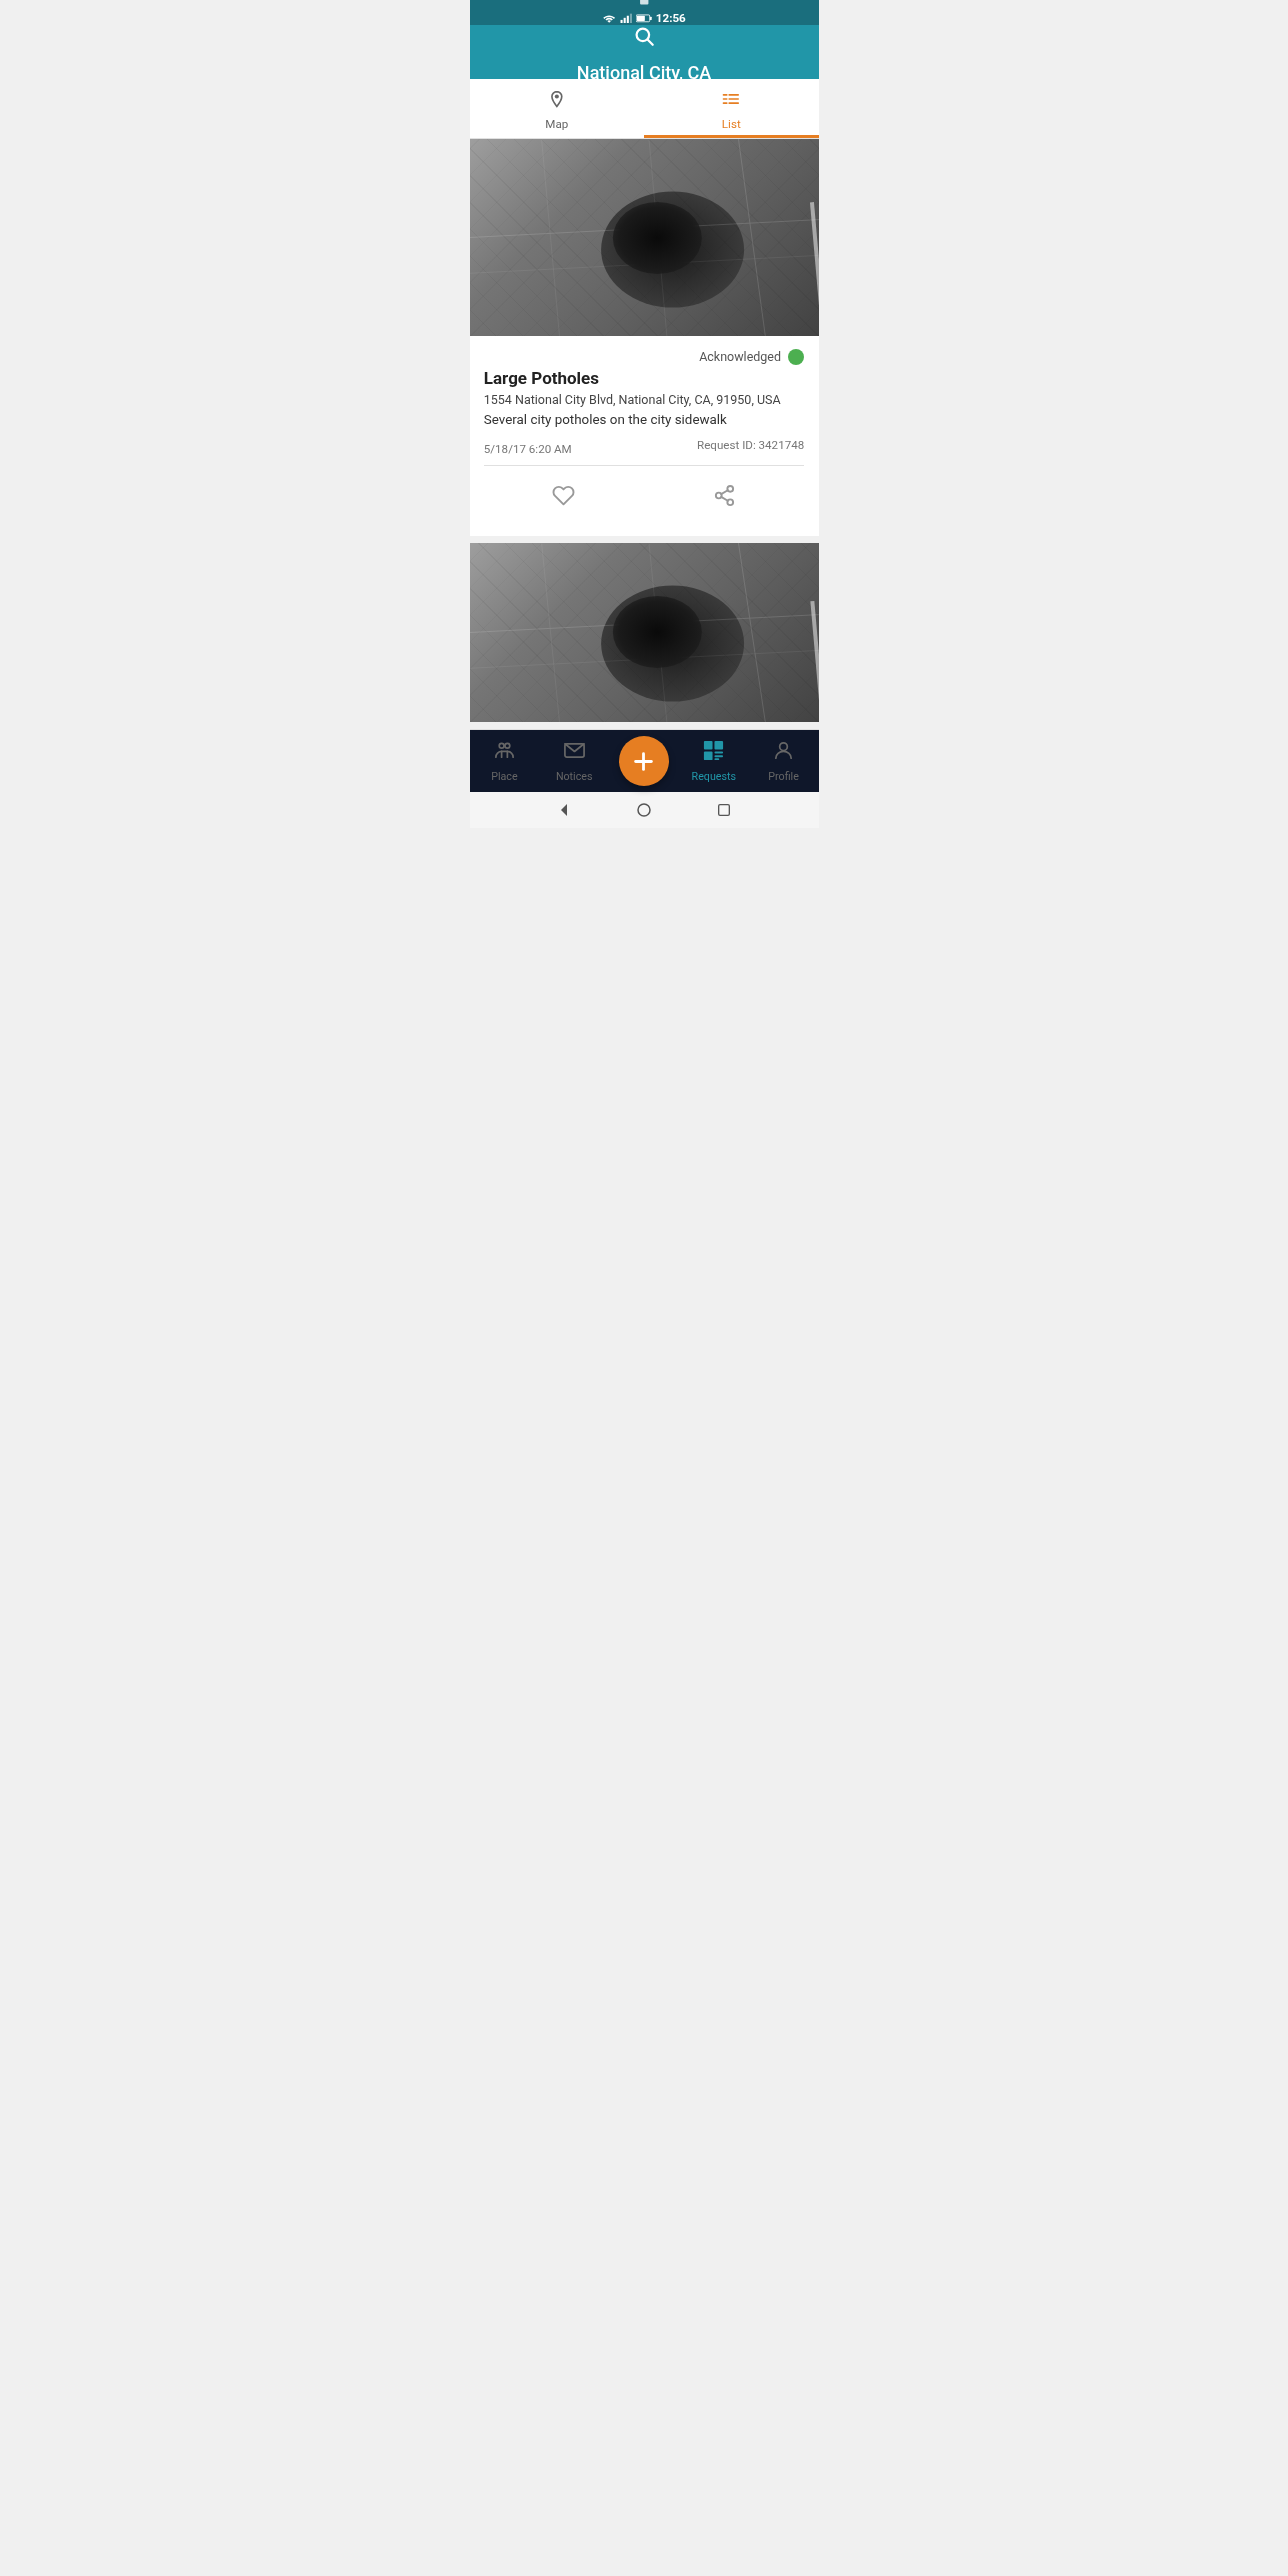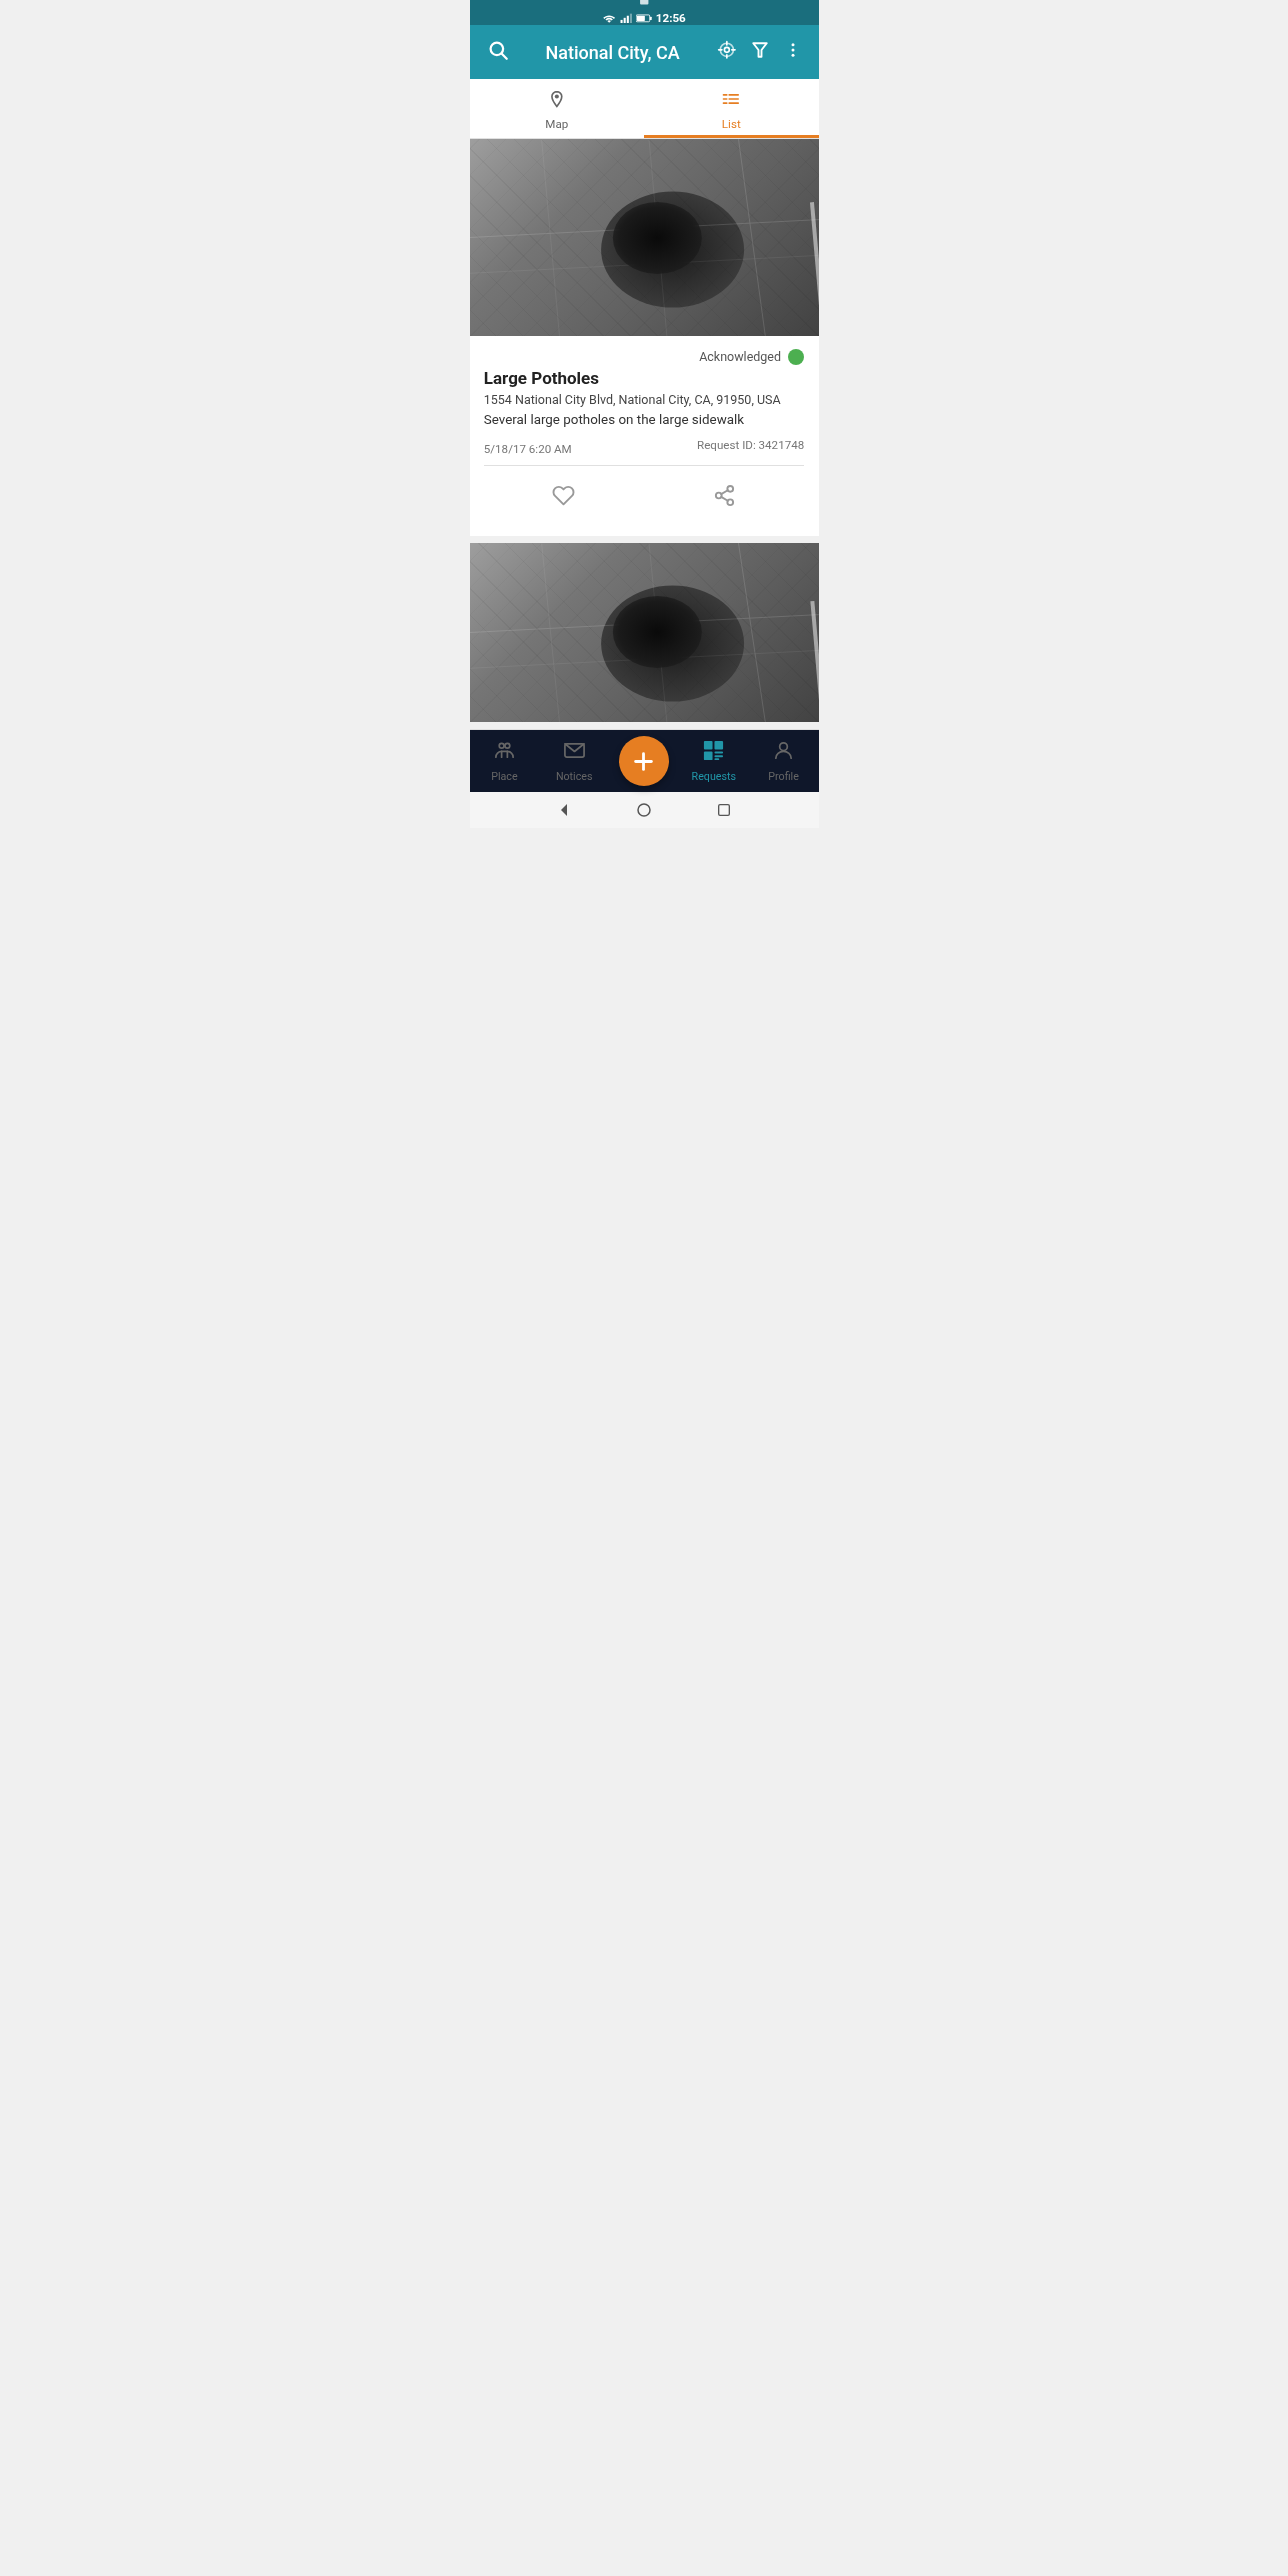--- a/index.html
+++ b/index.html
@@ -42,20 +42,21 @@
     }
 
     
     .header {
       background: #2196a8;
       height: 54px;
       display: flex;
       align-items: center;
       padding: 0 17px;
       gap: 10.7px;
+      flex-direction: column;
     }
     .header-search-icon {
       color: white;
       font-size: 19.7px;
       cursor: pointer;
     }
     .header-title {
       flex: 1;
       color: white;
       font-size: 18px;
@@ -441,21 +442,21 @@
         <div style="position:absolute;bottom:18px;right:0;width:3.6px;height:116px;background:rgba(255,255,255,0.5);transform:rotate(-5deg);"></div>
       </div>
     </div>
     <div class="card-body">
       <div class="card-status-row">
         <span class="status-label">Acknowledged</span>
         <div class="status-dot green"></div>
       </div>
       <div class="card-title">Large Potholes</div>
       <div class="card-address">1554 National City Blvd, National City, CA, 91950, USA</div>
-      <div class="card-description">Several large potholes on the large sidewalk</div>
+      <div class="card-description">Several city potholes on the city sidewalk</div>
       <div class="card-meta">
         <span class="card-date">5/18/17 6:20 AM</span>
         <span class="card-request-id">Request ID: 3421748</span>
       </div>
       <div class="card-divider"></div>
       <div class="card-actions">
         <button class="card-action-btn">
           <svg width="23" height="23" viewBox="0 0 24 24" fill="none" stroke="#999" stroke-width="2" stroke-linecap="round" stroke-linejoin="round">
             <path d="M20.84 4.61a5.5 5.5 0 0 0-7.78 0L12 5.67l-1.06-1.06a5.5 5.5 0 0 0-7.78 7.78l1.06 1.06L12 21.23l7.78-7.78 1.06-1.06a5.5 5.5 0 0 0 0-7.78z"></path>
           </svg>

